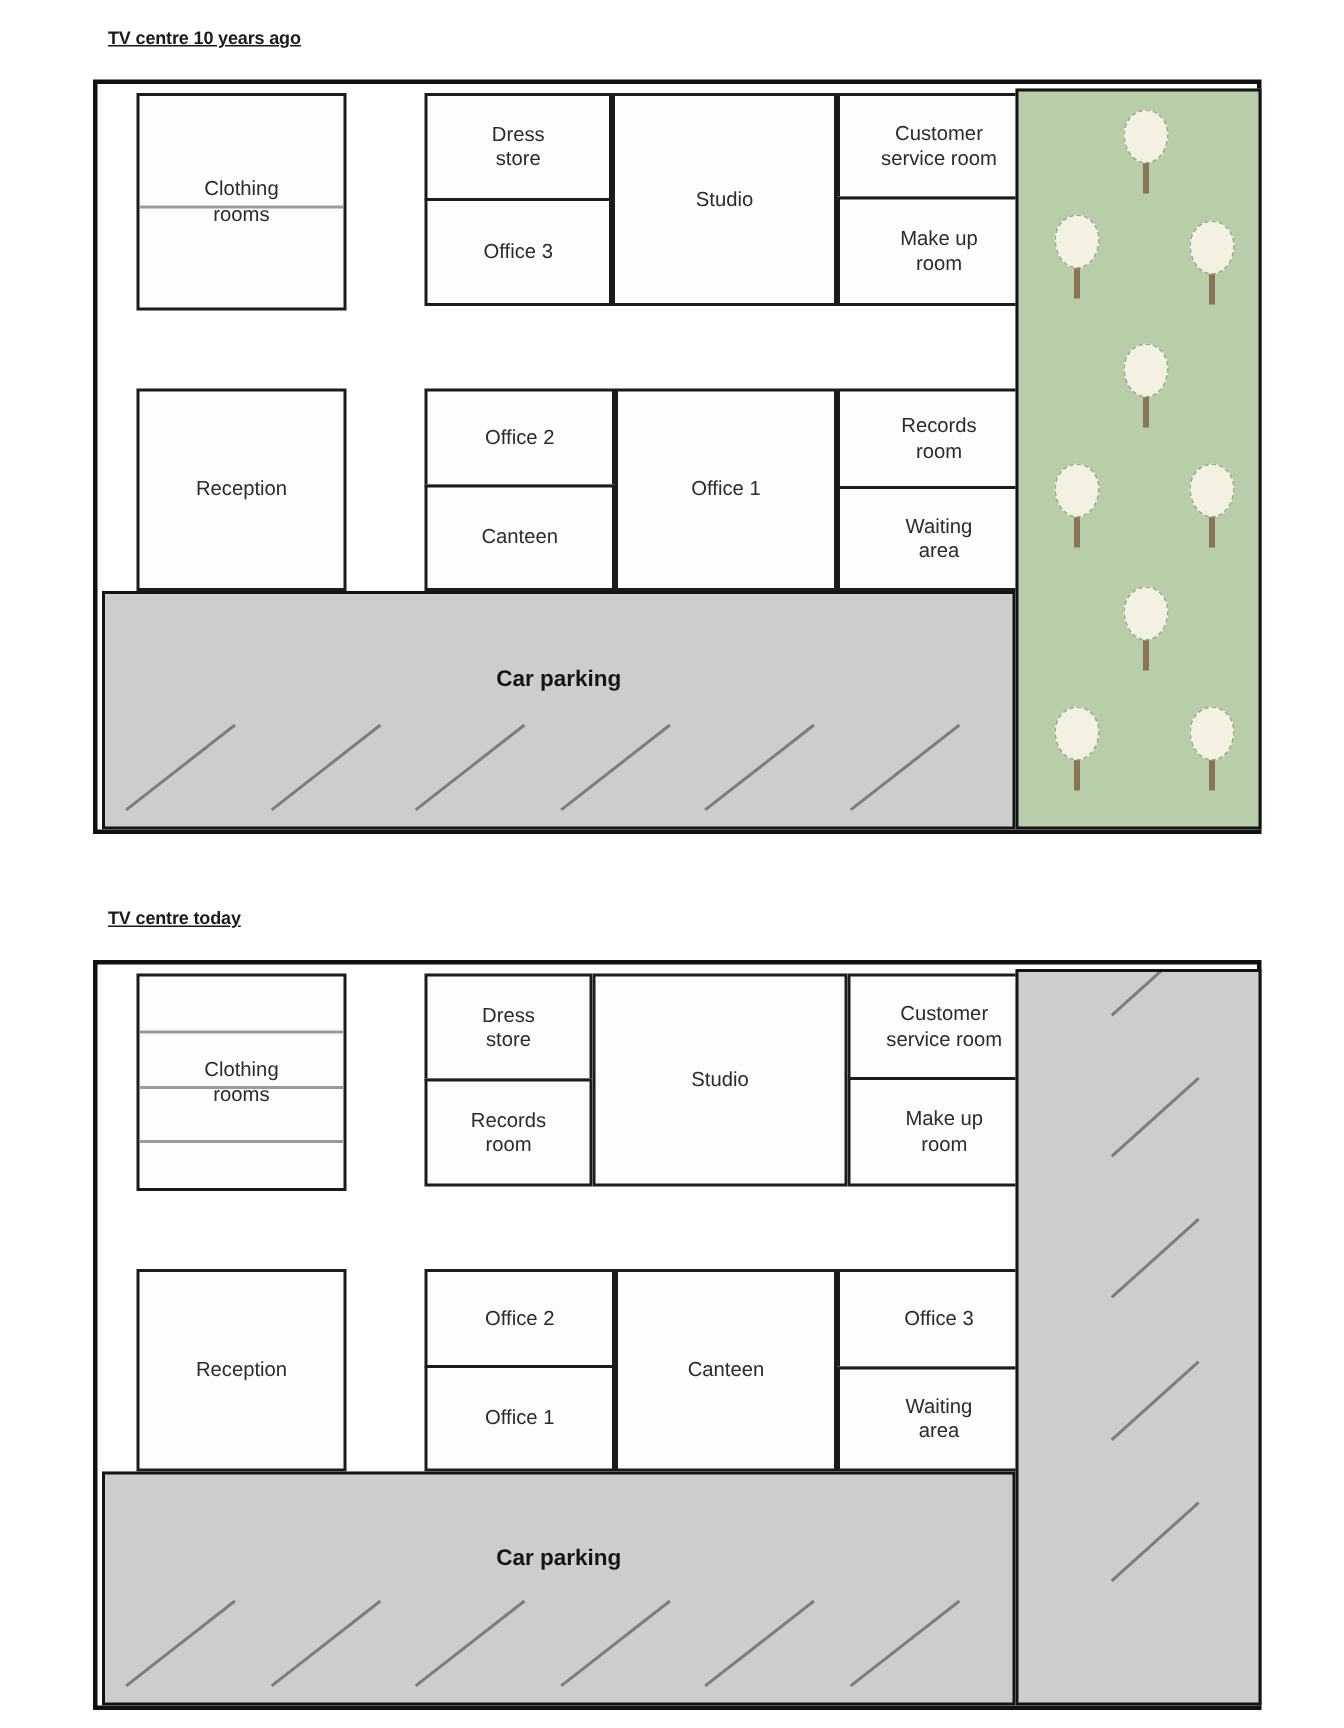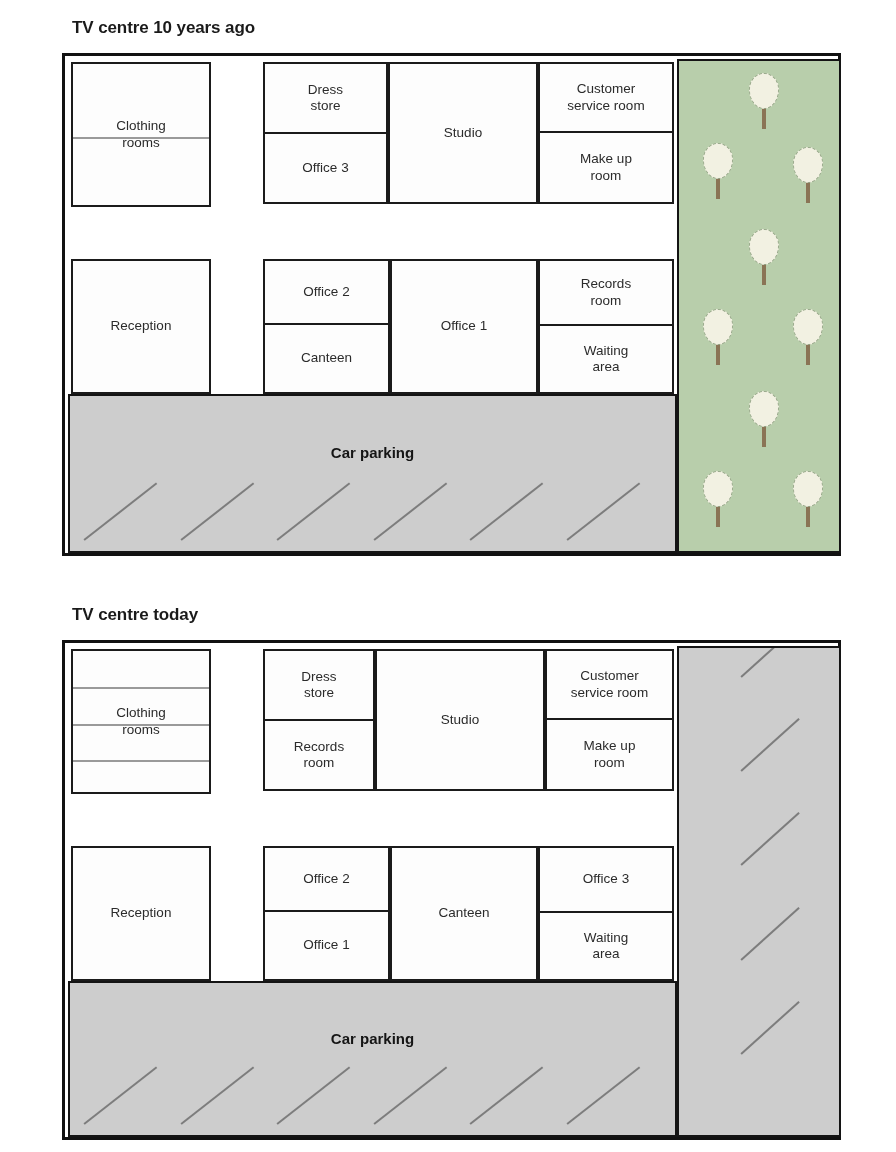--- a/index.html
+++ b/index.html
@@ -6,25 +6,26 @@
   html, body {
     width: 896px;
     height: 1152px;
     background: #ffffff;
     font-family: "Liberation Sans", sans-serif;
   }
   .page { position: relative; width: 896px; height: 1152px; overflow: hidden; }
 
   .plan-title {
     position: absolute;
-    font-size: 17px;
+    font-size: 12px;
     font-weight: bold;
     color: #1a1a1a;
     letter-spacing: -0.1px;
     white-space: nowrap;
+    text-decoration: underline;
   }
 
   
   .plan {
     position: absolute;
     border: 3px solid #111111;
     background: #ffffff;
   }
 
   
@@ -32,20 +33,21 @@
     position: absolute;
     background: #fdfdfd;
     border: 2.5px solid #1b1b1b;
     display: flex;
     align-items: center;
     justify-content: center;
     text-align: center;
     line-height: 1.22;
     font-size: 13.5px;
     color: #2b2b2b;
+    margin-left: 20px;
   }
   .room span { display: block; padding: 0 2px; }
 
   
   .partition {
     position: absolute;
     background: #9a9a9a;
     height: 1.5px;
   }
 

